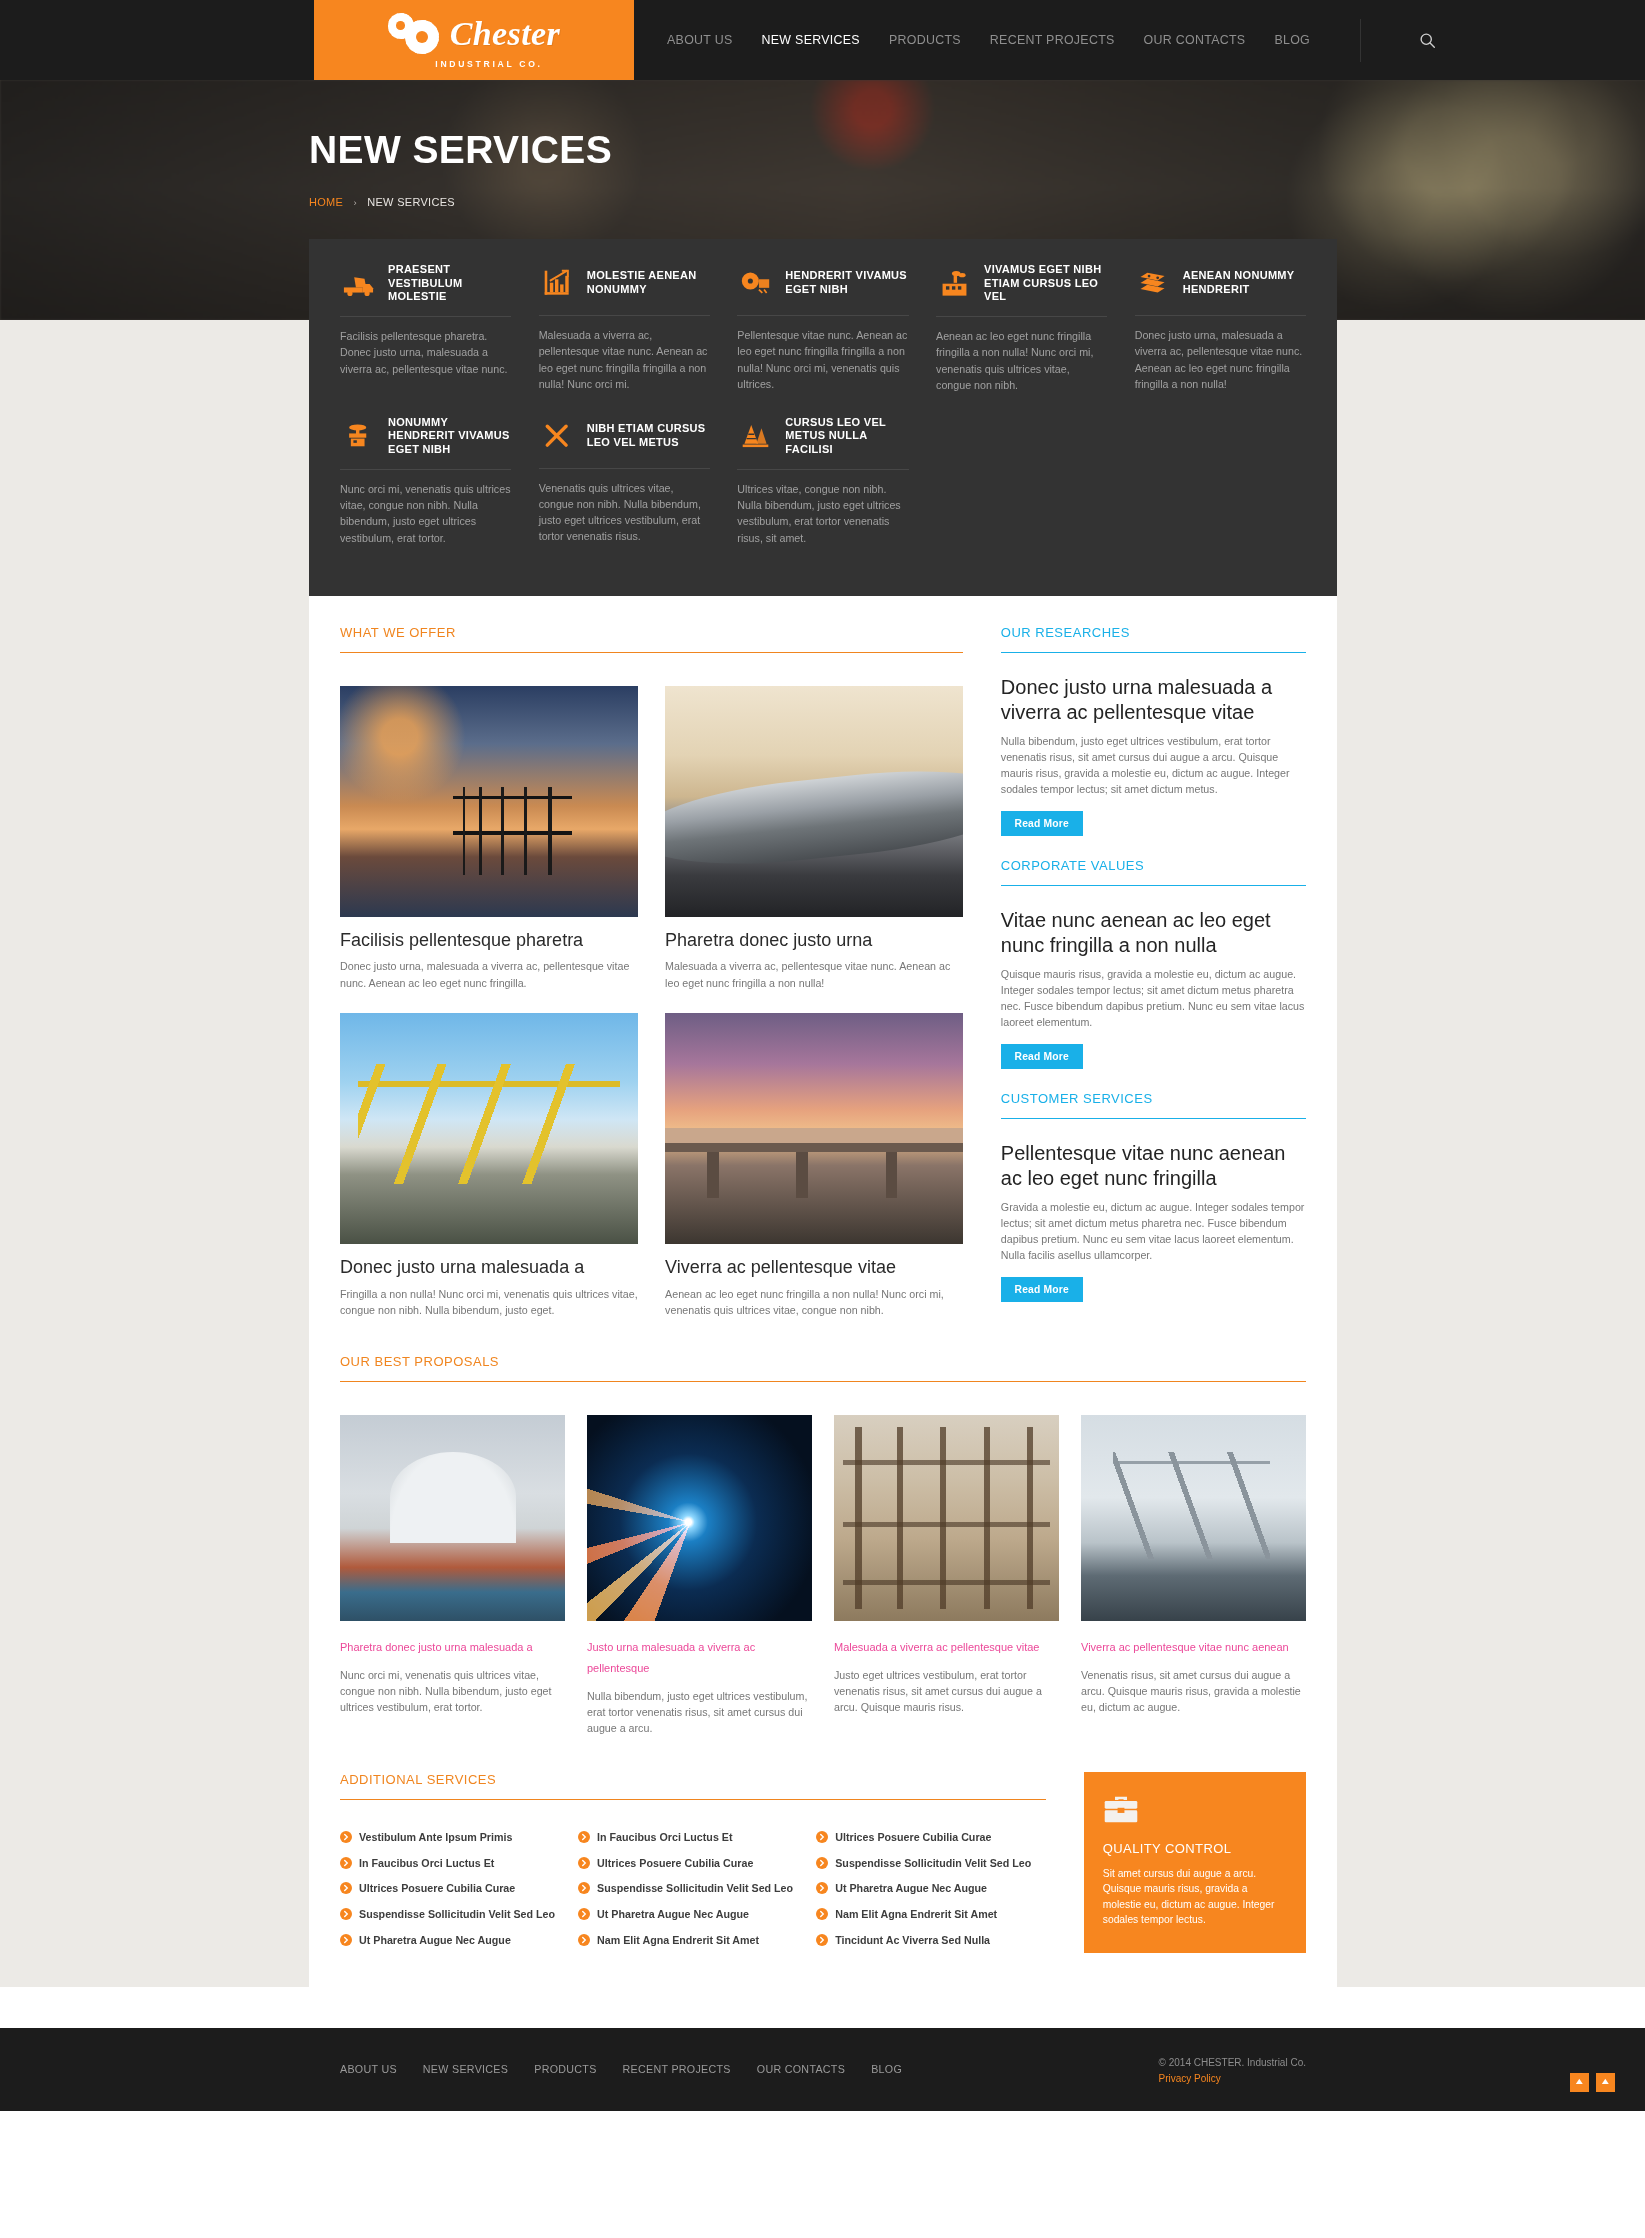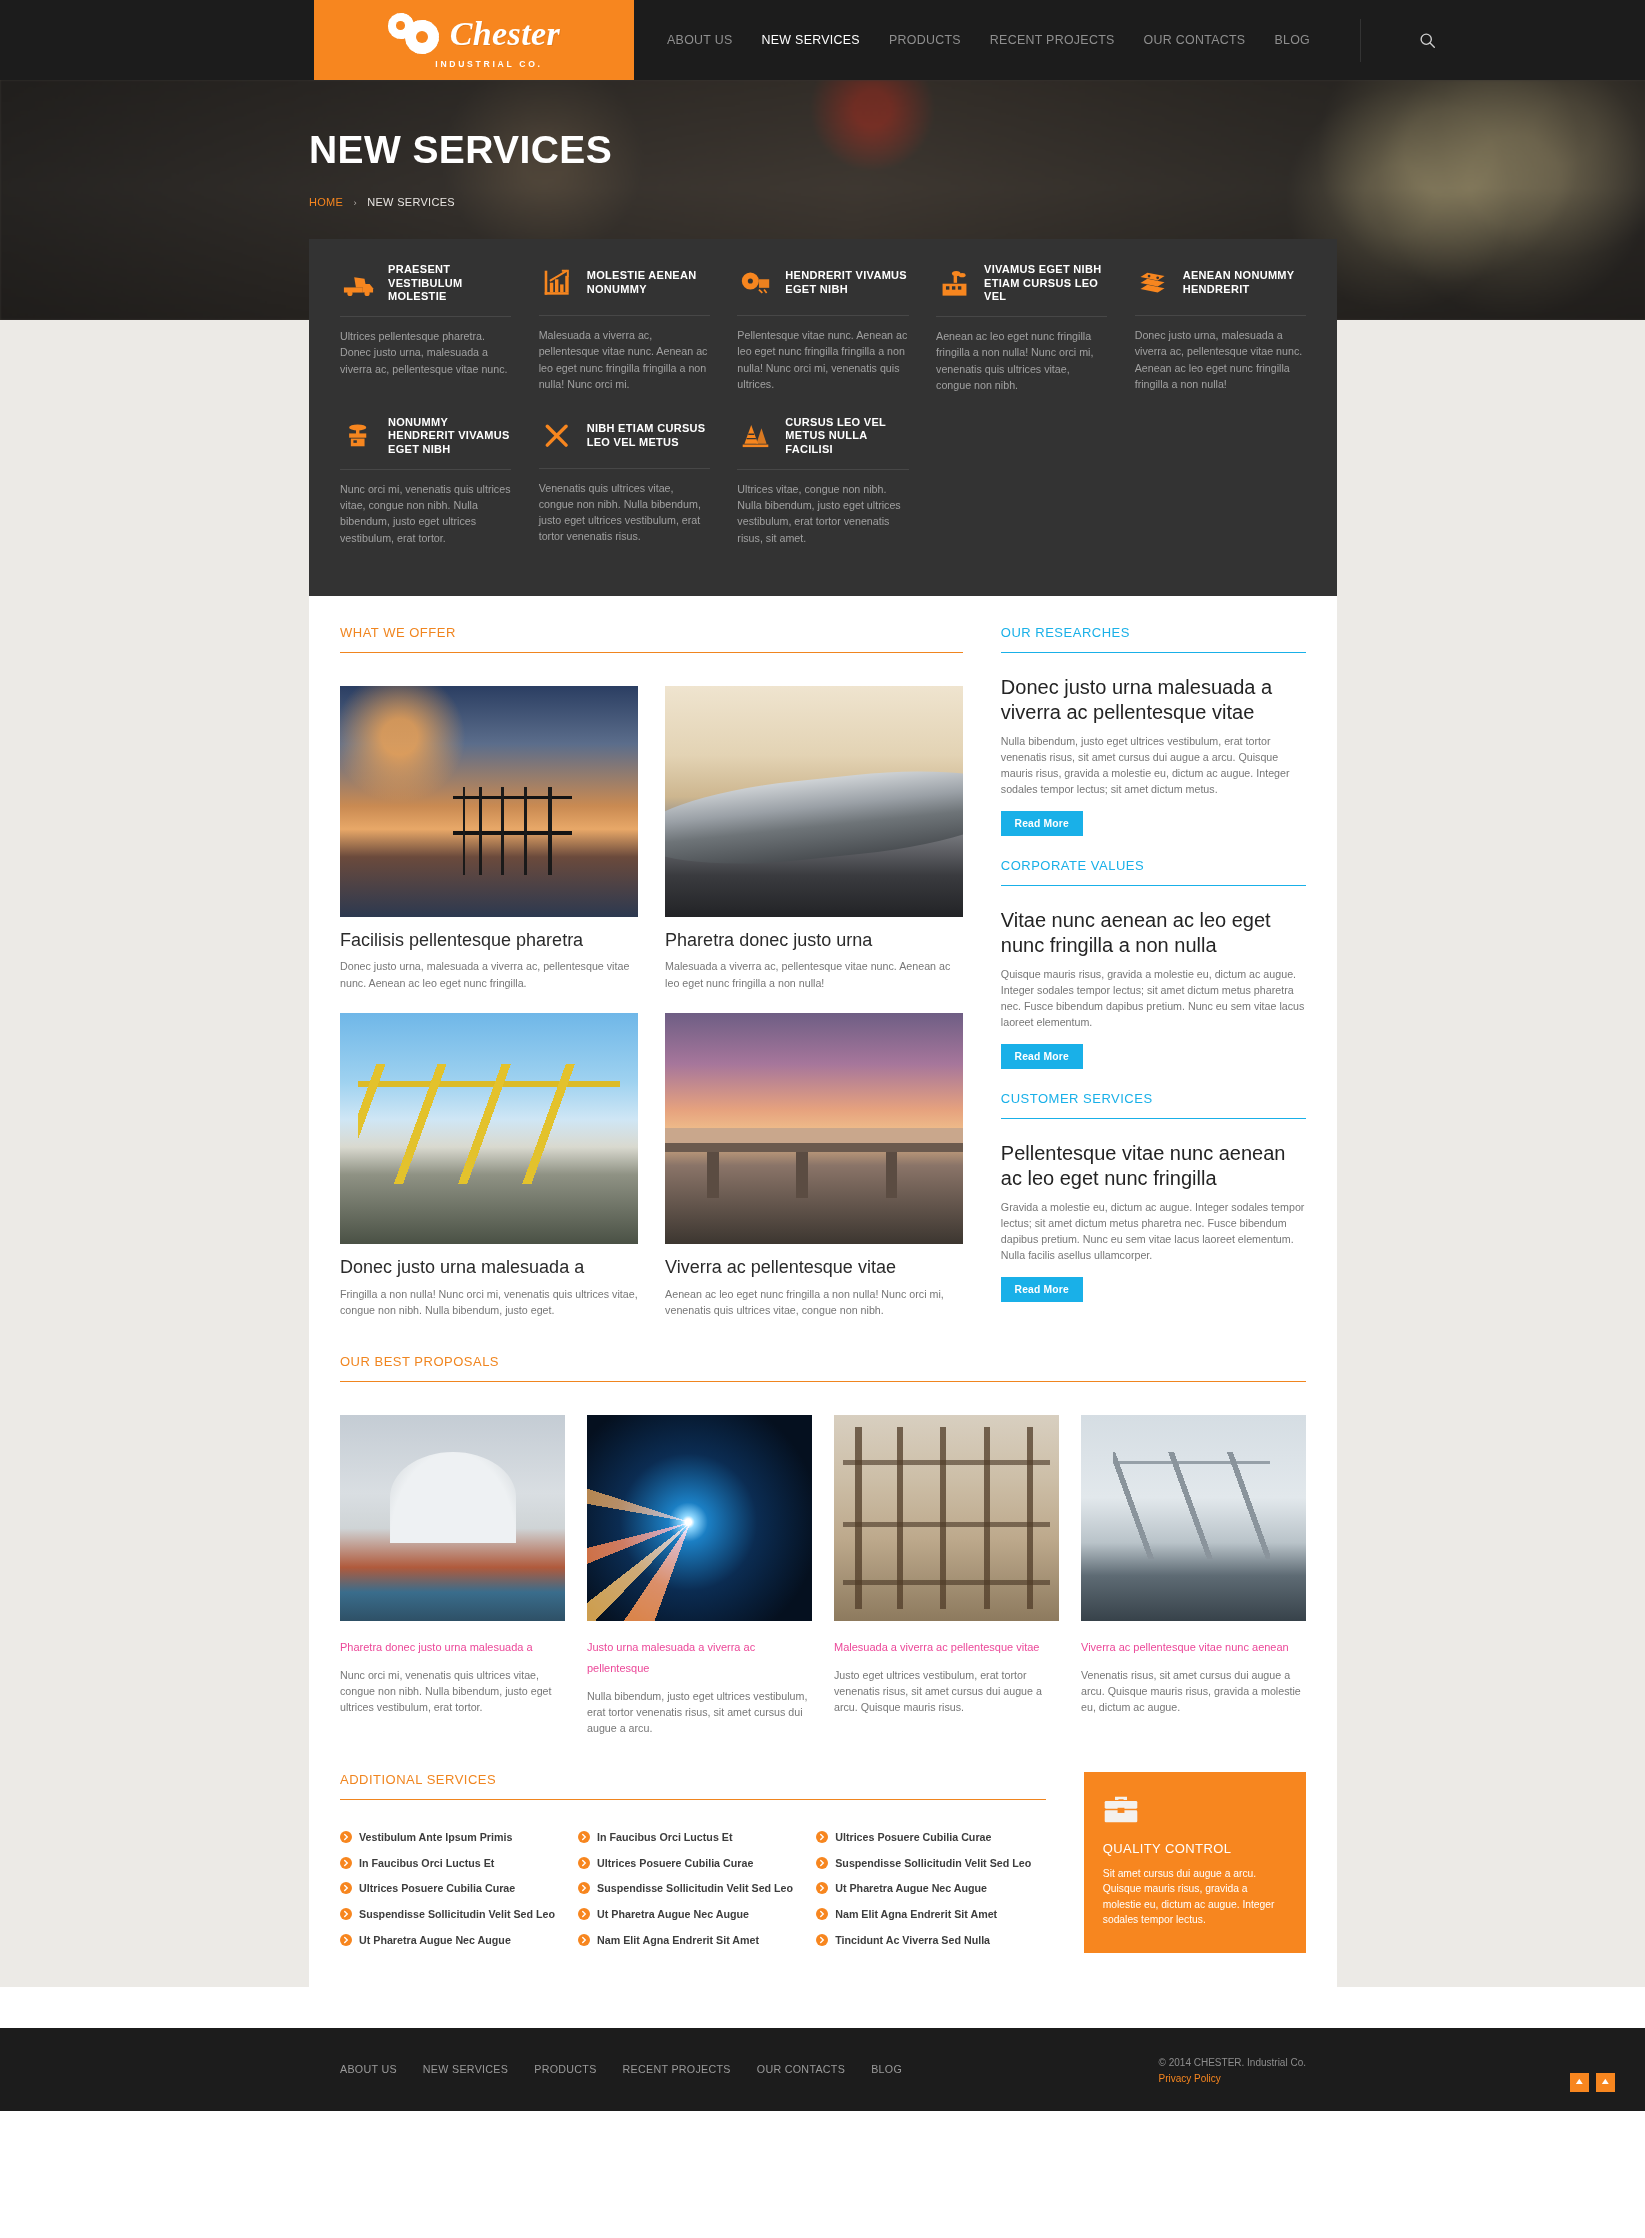--- a/index.html
+++ b/index.html
@@ -511,21 +511,21 @@
           <svg width="33" height="24" viewBox="0 0 38 28" fill="#f7861f">
             <path d="M2 18h22v6H2z"></path>
                 <path d="M14 6l12 2 2 10H16z"></path>
                 <path d="M24 14h8l4 5v5h-12z"></path>
             <circle cx="9" cy="25" r="3" fill="#f7861f"></circle>
                 <circle cx="29" cy="25" r="3" fill="#f7861f"></circle>
           </svg>
         </div>
         <div class="svc-title">PRAESENT VESTIBULUM MOLESTIE</div>
       </div>
-      <div class="svc-text">Ultrices pellentesque pharetra. Donec justo urna, malesuada a viverra ac, pellentesque vitae nunc.</div>
+      <div class="svc-text">Facilisis pellentesque pharetra. Donec justo urna, malesuada a viverra ac, pellentesque vitae nunc.</div>
     </div>
 
     <div class="svc">
       <div class="svc-head">
         <div class="svc-ico">
           <svg width="27.4" height="27.4" viewBox="0 0 32 32" fill="none">
             <rect x="2" y="2" width="3" height="28" fill="#f7861f"></rect>
             <rect x="2" y="27" width="28" height="3" fill="#f7861f"></rect>
             <rect x="8" y="16" width="4" height="11" fill="#f7861f"></rect>
             <rect x="14" y="12" width="4" height="15" fill="#f7861f"></rect>

